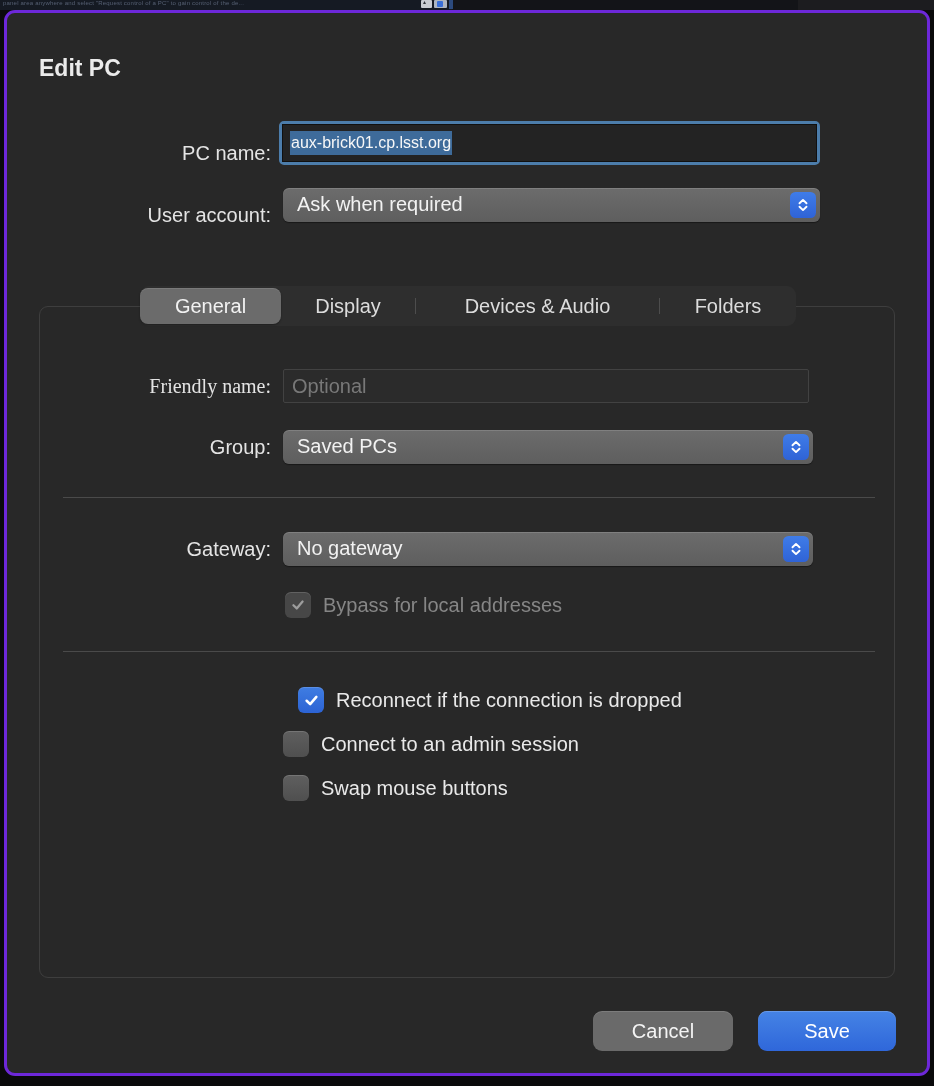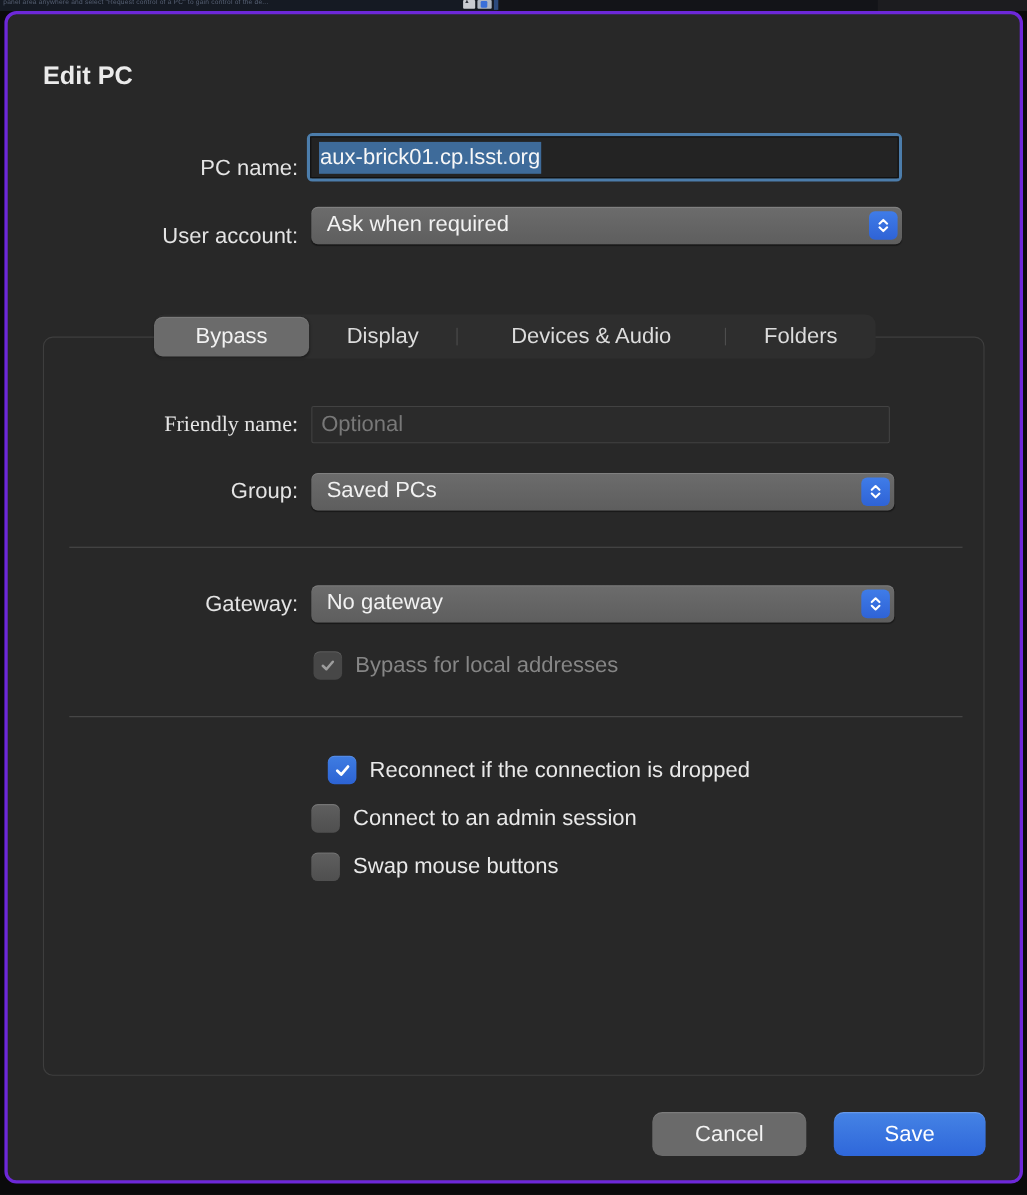--- a/index.html
+++ b/index.html
@@ -23,21 +23,21 @@
 
   .title { position:absolute; left:32px; top:42px; font-size:23px; font-weight:bold; color:#ebebeb; }
 
   .row-label { position:absolute; width:264px; text-align:right; font-size:20px; color:#e4e4e4; line-height:28px; }
 
   
   .pcname-outer { position:absolute; left:272px; top:108px; width:541px; height:44px;
     border:3px solid #4c7dab; border-radius:5px; background:#4c7dab; }
   .pcname-inner { width:100%; height:100%; background:#232323; border:1px solid #101010;
     display:flex; align-items:center; padding:0 7px; cursor:text; }
-  .pcname-sel { font-size:20px; color:#f7f7f7; background:#3e6b9a; padding:3px 1px; white-space:nowrap; }
+  .pcname-sel { font-size:16px; color:#f7f7f7; background:#3e6b9a; padding:3px 1px; white-space:nowrap; }
 
   
   .popup { position:absolute; height:34px; border-radius:6px;
     background:linear-gradient(#6c6c6c,#5e5e5e); box-shadow:inset 0 1px 0 rgba(255,255,255,.14), 0 1px 1px rgba(0,0,0,.4);
     color:#f2f2f2; font-size:20px; line-height:33px; padding-left:14px; cursor:default; }
   .popup .chev { position:absolute; right:4px; top:4px; width:26px; height:26px; border-radius:5.5px;
     background:linear-gradient(#3f7ce8,#2f63d6); display:flex; align-items:center; justify-content:center; }
 
   
   .groupbox { position:absolute; left:32px; top:293px; width:856px; height:672px;
@@ -106,21 +106,21 @@
     <span class="chev">
       <svg width="16" height="16" viewBox="0 0 16 16">
           <path d="M4.5 6.3 L8 2.9 L11.5 6.3 M4.5 9.7 L8 13.1 L11.5 9.7" stroke="#fff" stroke-width="1.9" fill="none" stroke-linecap="round" stroke-linejoin="round"></path>
         </svg>
     </span>
   </div>
 
   <div class="groupbox"></div>
 
   <div class="tabs">
-    <div class="seg selected" style="flex:0 0 141px;">Bypass</div>
+    <div class="seg selected" style="flex:0 0 141px;">General</div>
     <div class="seg" style="flex:0 0 134px;">Display</div>
     <div class="seg-sep"></div>
     <div class="seg" style="flex:0 0 243px;">Devices &amp; Audio</div>
     <div class="seg-sep"></div>
     <div class="seg" style="flex:1;">Folders</div>
   </div>
 
   <div class="row-label" style="left:0;top:359px;font-family:Liberation Serif, serif;">Friendly name:</div>
   <input class="friendly-input" type="text" placeholder="Optional" style="">
 

